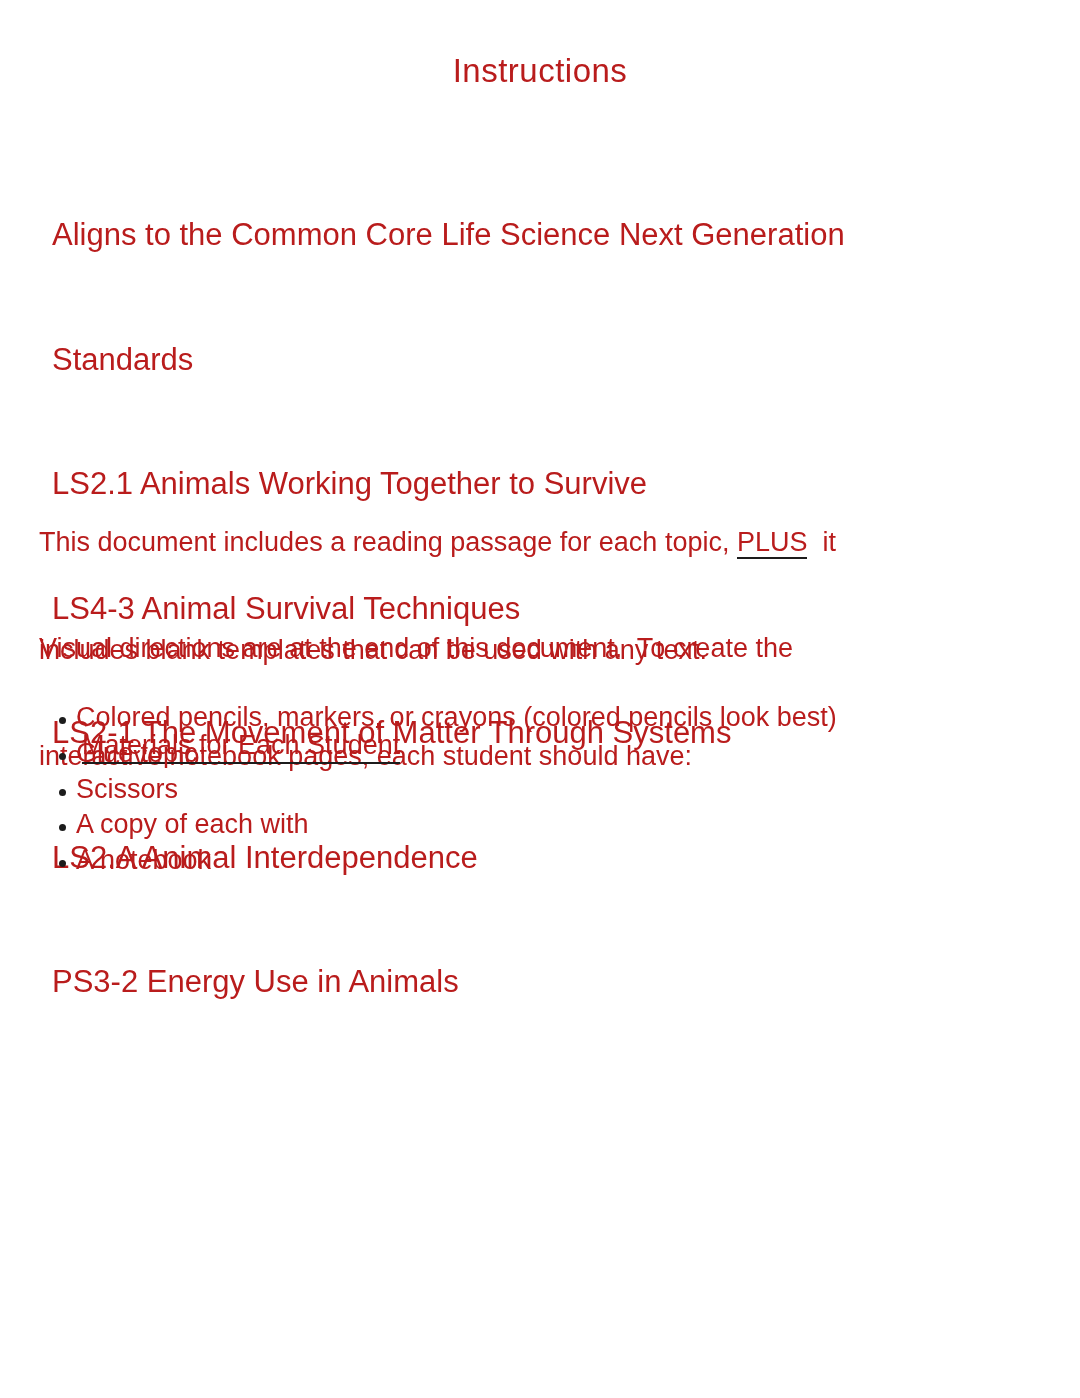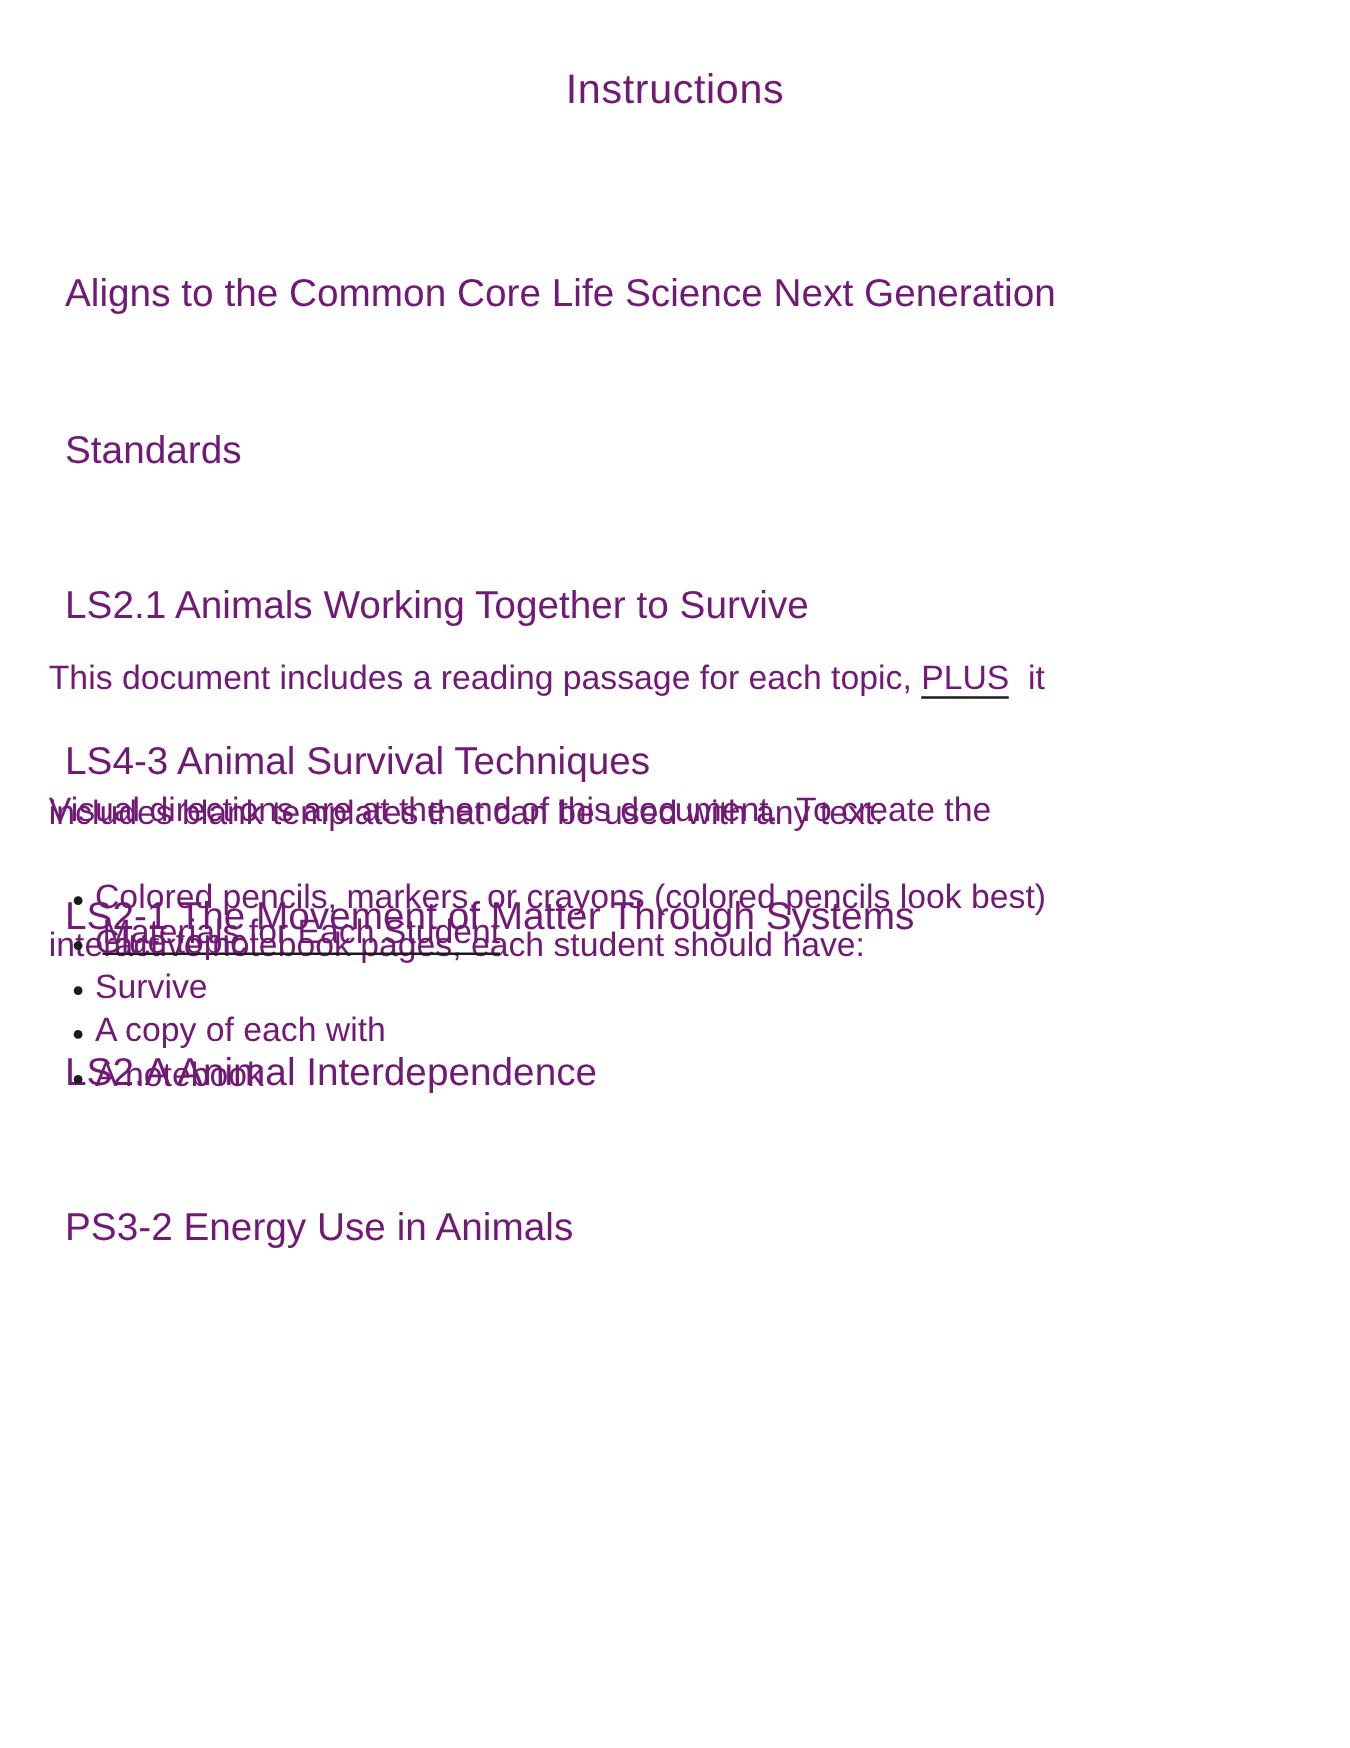--- a/index.html
+++ b/index.html
@@ -5,21 +5,21 @@
   html, body {
     margin: 0;
     padding: 0;
     background: #ffffff;
   }
   .page {
     position: relative;
     width: 1080px;
     height: 1398px;
     background: #ffffff;
-    color: #701a75;
+    color: #b91c1c;
     font-family: "Liberation Sans", sans-serif;
     overflow: hidden;
   }
   .doc-title {
     position: absolute;
     top: 52px;
     left: 0;
     width: 100%;
     text-align: center;
     font-size: 33px;
@@ -118,21 +118,21 @@
     <div class="materials-item">
       <span class="bullet-dot"></span>
       <span>Colored pencils, markers, or crayons (colored pencils look best)</span>
     </div>
     <div class="materials-item">
       <span class="bullet-dot"></span>
       <span>Glue topic</span>
     </div>
     <div class="materials-item">
       <span class="bullet-dot"></span>
-      <span>Survive</span>
+      <span>Scissors</span>
     </div>
     <div class="materials-item">
       <span class="bullet-dot"></span>
       <span>A copy of each with</span>
     </div>
     <div class="materials-item">
       <span class="bullet-dot"></span>
       <span>A notebook</span>
     </div>
   </div>

